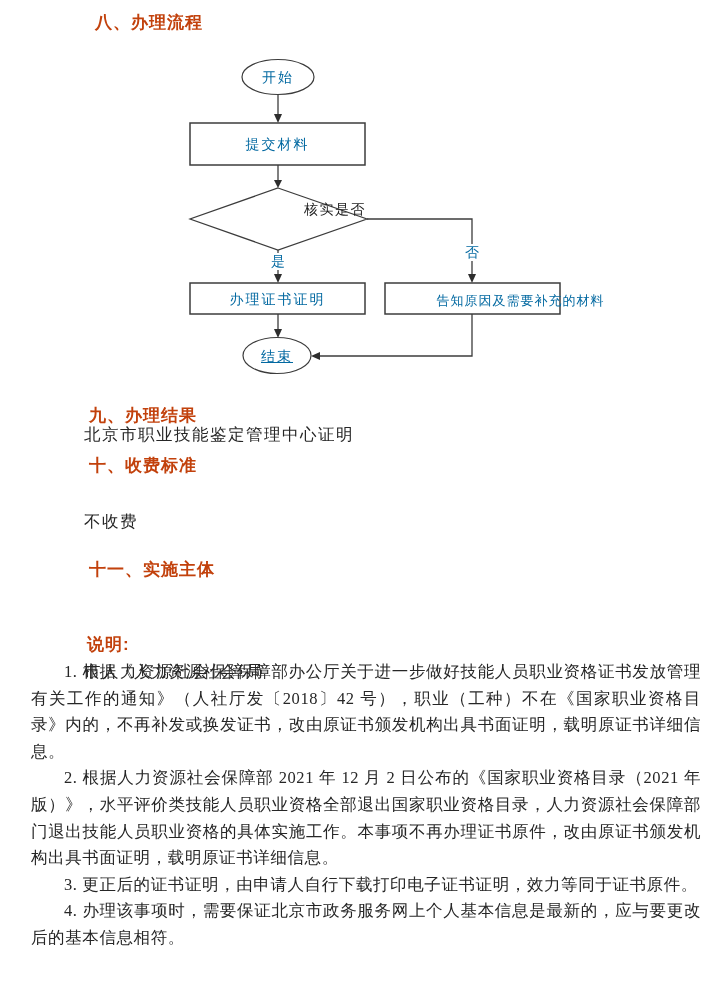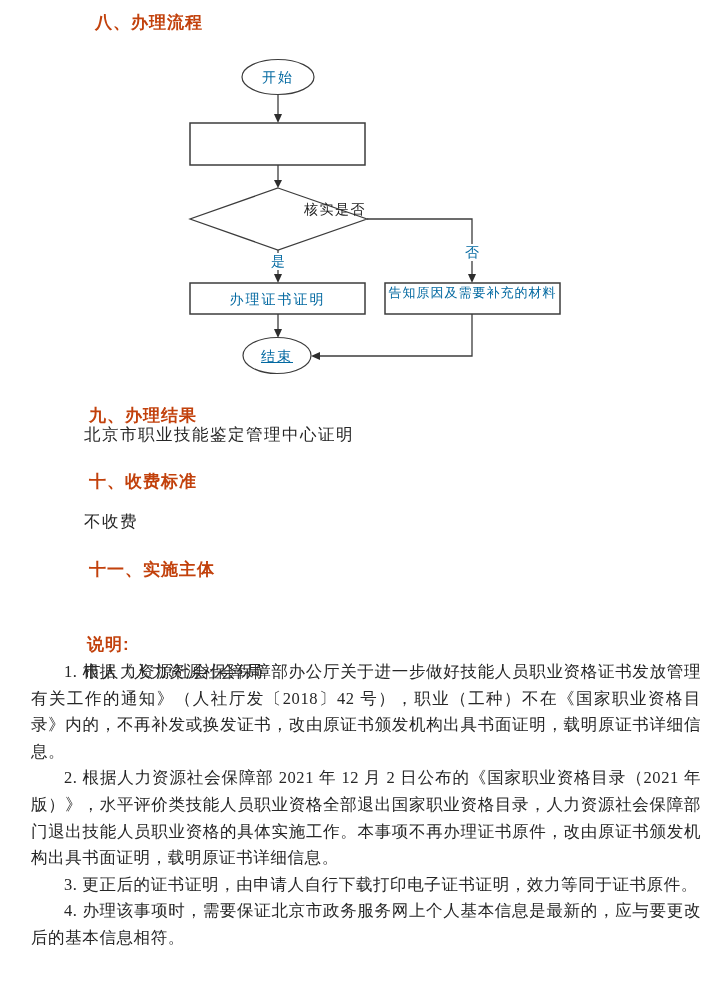--- a/index.html
+++ b/index.html
@@ -61,34 +61,35 @@
 
       <ellipse class="shape" cx="278" cy="77" rx="36" ry="17.5" stroke-width="1.2"></ellipse>
       <rect class="shape" x="190" y="123" width="175" height="42" stroke-width="1.5"></rect>
       <polygon class="shape" points="278,188 367,219 278,250 190,219" stroke-width="1.2"></polygon>
       <rect class="shape" x="190" y="283" width="175" height="31" stroke-width="1.5"></rect>
       <rect class="shape" x="385" y="283" width="175" height="31" stroke-width="1.5"></rect>
       <ellipse class="shape" cx="277" cy="355.5" rx="34" ry="18" stroke-width="1.2"></ellipse>
     </svg>
 
     <div class="flow-label" style="left:242px;top:69px;width:72px;">开始</div>
+    <div class="flow-label" style="left:191px;top:136px;width:173px;">提交材料</div>
     <div class="decision-label">
       <div>核实是否</div>
     </div>
     <div class="flow-label onwire" style="left:270px;top:253px;">是</div>
     <div class="flow-label onwire" style="left:464px;top:244px;">否</div>
     <div class="flow-label" style="left:191px;top:291px;width:173px;">办理证书证明</div>
-    <div class="flow-label small" style="left:386px;top:284px;width:173px;">告知原因及需要补充的材料</div>
+    <div class="flow-label small" style="left:386px;top:292px;width:173px;padding-left:48px;">告知原因及需要补充的材料</div>
     <div class="flow-label" style="left:243px;top:348px;width:68px;text-decoration:underline;">结束</div>
   </div>
 
   <h2 class="h" style="left:82px;top:399px;">九、办理结果</h2>
   <p class="body-text" style="left:84px;top:424px;">北京市职业技能鉴定管理中心证明</p>
 
-  <h2 class="h" style="left:82px;top:465px;">十、收费标准</h2>
+  <h2 class="h" style="left:82px;top:449px;">十、收费标准</h2>
   <p class="body-text" style="left:84px;top:511px;">不收费</p>
 
   <h2 class="h" style="left:82px;top:553px;">十一、实施主体</h2>
   <p class="body-text" style="left:84px;top:624px;margin-top:37px;">市人力资源社会保障局</p>
 
   <h2 class="h" style="left:80px;top:628px;">说明:</h2>
 
   <div class="notes">
     <p>1. 根据《人力资源社会保障部办公厅关于进一步做好技能人员职业资格证书发放管理有关工作的通知》（人社厅发〔2018〕42 号），职业（工种）不在《国家职业资格目录》内的，不再补发或换发证书，改由原证书颁发机构出具书面证明，载明原证书详细信息。</p>
     <p>2. 根据人力资源社会保障部 2021 年 12 月 2 日公布的《国家职业资格目录（2021 年版）》，水平评价类技能人员职业资格全部退出国家职业资格目录，人力资源社会保障部门退出技能人员职业资格的具体实施工作。本事项不再办理证书原件，改由原证书颁发机构出具书面证明，载明原证书详细信息。</p>

